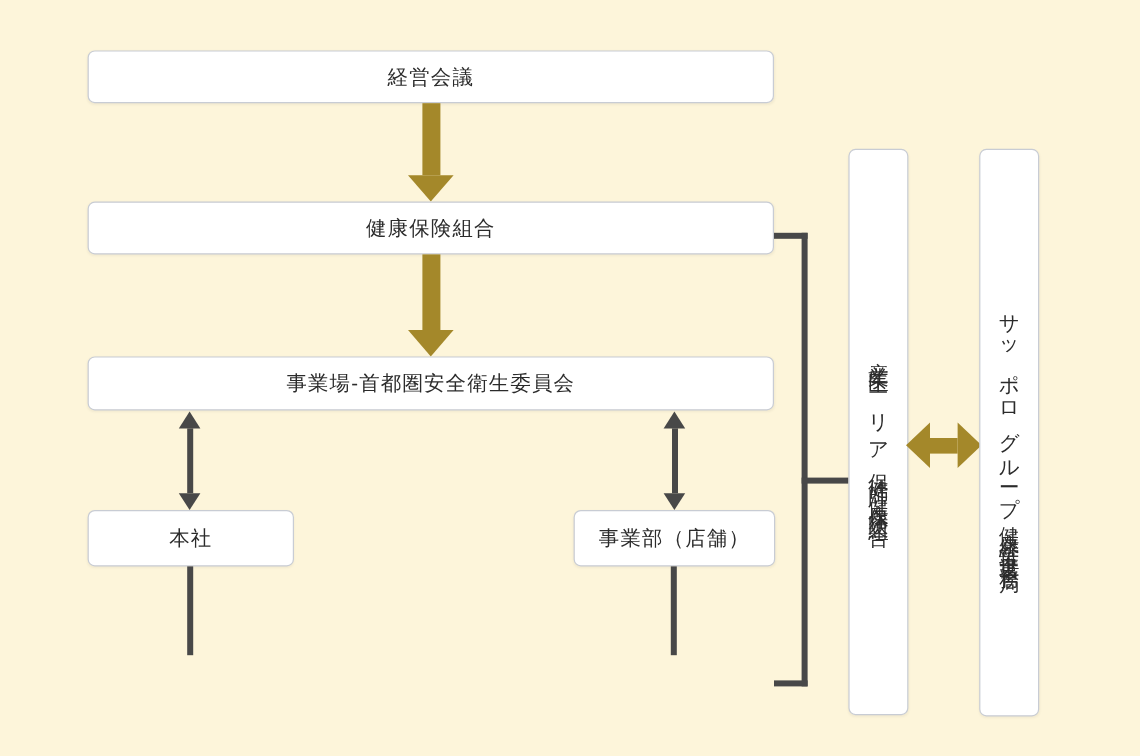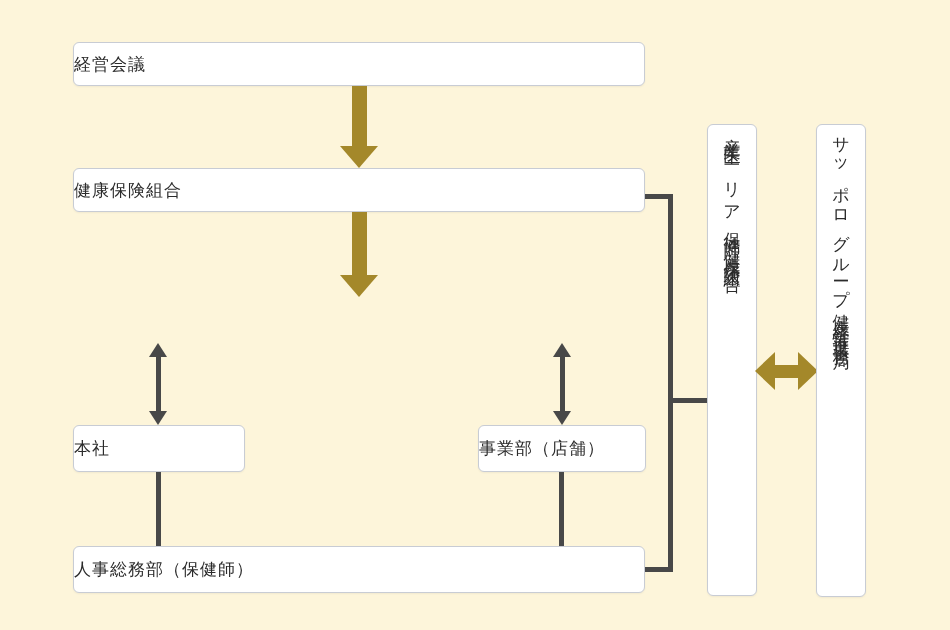--- a/index.html
+++ b/index.html
@@ -20,21 +20,21 @@
     width:950px;height:630px;
     background:var(--background);
     overflow:hidden;
   }
   .node{
     position:absolute;
     background:var(--box-fill);
     border:1px solid var(--box-border);
     border-radius:6px;
     box-shadow:0 1px 2px rgba(0,0,0,0.05);
-    display:flex;align-items:center;
+    display:flex;align-items:center;justify-content:center;
     color:var(--text);
     font-size:17px;
     box-sizing:border-box;
     letter-spacing:1px;
   }
   .node.vertical{
     writing-mode:vertical-rl;
     text-orientation:mixed;
     letter-spacing:5px;
     font-size:17px;
@@ -105,20 +105,23 @@
 
   <div class="node" style="left:73px;top:168px;width:572px;height:44px;">
     <span>健康保険組合</span>
   </div>
 
   <div class="arrow-down" style="left:340px;top:212px;height:85px;">
     <div class="shaft"></div>
     <div class="head"></div>
   </div>
 
+  <div class="node" style="left:73px;top:297px;width:572px;height:45px;">
+    <span>事業場-首都圏安全衛生委員会</span>
+  </div>
 
   <div class="arrow-updown" style="left:149px;top:343px;height:82px;">
     <div class="head-up"></div>
     <div class="shaft"></div>
     <div class="head-down"></div>
   </div>
   <div class="arrow-updown" style="left:553px;top:343px;height:82px;">
     <div class="head-up"></div>
     <div class="shaft"></div>
     <div class="head-down"></div>
@@ -128,23 +131,20 @@
     <span>本社</span>
   </div>
 
   <div class="node" style="left:478px;top:425px;width:168px;height:47px;">
     <span>事業部（店舗）</span>
   </div>
 
   <div class="line" style="left:156px;top:472px;width:5px;height:74px;"></div>
   <div class="line" style="left:559px;top:472px;width:5px;height:74px;"></div>
 
-  <div class="node" style="left:73px;top:546px;width:572px;height:47px;">
-    <span>人事総務部（保健師）</span>
-  </div>
 
   <div class="line" style="left:645px;top:194px;width:28px;height:5px;"></div>
   <div class="line" style="left:668px;top:194px;width:5px;height:378px;"></div>
   <div class="line" style="left:668px;top:398px;width:39px;height:5px;"></div>
   <div class="line" style="left:645px;top:567px;width:28px;height:5px;"></div>
 
   <div class="node vertical" style="left:707px;top:124px;width:50px;height:472px;">
     <span>産業医・エリア保健師・健康保険組合</span>
   </div>
 

